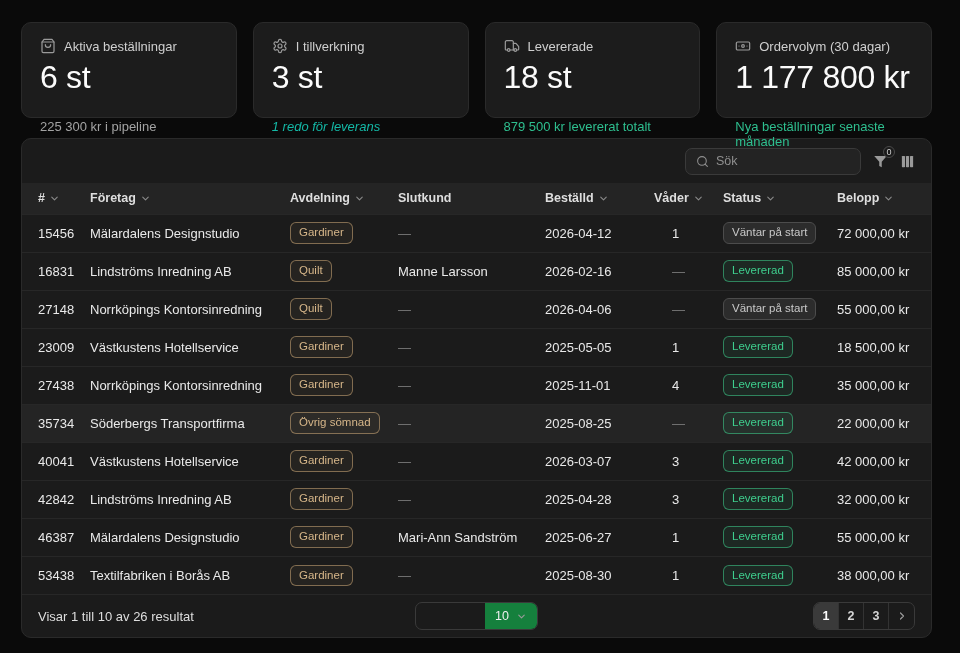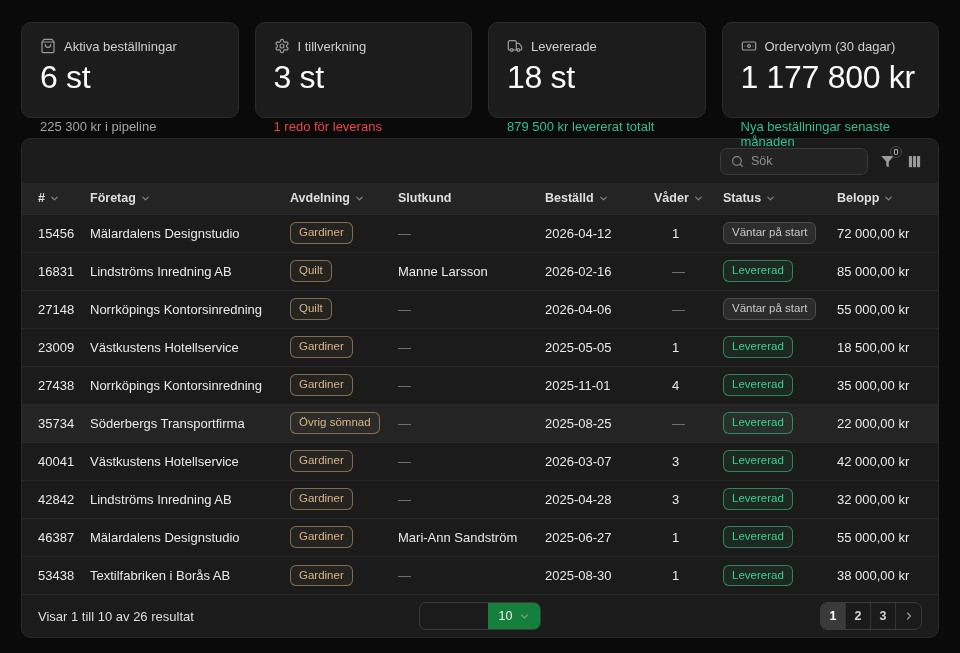--- a/index.html
+++ b/index.html
@@ -3,21 +3,21 @@
 <meta charset="utf-8">
 <style>
   * { margin:0; padding:0; box-sizing:border-box; }
   html,body { width:960px; height:653px; overflow:hidden; }
   body {
     background:#0a0a0a;
     font-family:"Liberation Sans", sans-serif;
     color:#ededed;
     -webkit-font-smoothing:antialiased;
   }
-  .page { padding:22px 21px 0 21px; }
+  .page { padding:22px 28px 0 21px; }
 
   
   .cards { display:flex; gap:16px; }
   .card {
     flex:1; background:#1c1c1c; border:1px solid #2a2a2a; border-radius:10px;
     padding:15px 18px 14px 18px; height:96px;
   }
   .card-head { display:flex; align-items:center; gap:8px; color:#cfcfcf; }
   .card-head .icon { color:#9a9a9a; display:flex; }
   .card-head .icon svg { width:16px; height:16px; }
@@ -29,21 +29,21 @@
   .panel {
     margin-top:20px; background:#1b1b1b; border:1px solid #2a2a2a; border-radius:10px;
     overflow:hidden;
   }
   .toolbar {
     display:flex; justify-content:flex-end; align-items:center; gap:12px;
     padding:9px 16px; height:44px;
   }
   .search {
     display:flex; align-items:center; gap:7px;
-    width:148px; height:27px; background:#232323; border:1px solid #3a3a3a;
+    width:176px; height:27px; background:#232323; border:1px solid #3a3a3a;
     border-radius:7px; padding:0 10px; color:#8f8f8f;
   }
   .search svg { width:13px; height:13px; flex:none; }
   .search input {
     background:transparent; border:none; outline:none; color:#e5e5e5;
     font-size:12.5px; width:100%; font-family:"Liberation Sans", sans-serif;
   }
   .search input::placeholder { color:#8f8f8f; }
   .iconbtn { color:#9a9a9a; display:flex; align-items:center; cursor:pointer; position:relative; }
   .iconbtn svg { width:15px; height:15px; }
@@ -139,21 +139,21 @@
       <div class="card-head">
         <span class="icon">
           <svg viewBox="0 0 24 24" fill="none" stroke="currentColor" stroke-width="1.8" stroke-linecap="round" stroke-linejoin="round">
               <path d="M12.22 2h-.44a2 2 0 0 0-2 2v.18a2 2 0 0 1-1 1.73l-.43.25a2 2 0 0 1-2 0l-.15-.08a2 2 0 0 0-2.73.73l-.22.38a2 2 0 0 0 .73 2.73l.15.1a2 2 0 0 1 1 1.72v.51a2 2 0 0 1-1 1.74l-.15.09a2 2 0 0 0-.73 2.73l.22.38a2 2 0 0 0 2.73.73l.15-.08a2 2 0 0 1 2 0l.43.25a2 2 0 0 1 1 1.73V20a2 2 0 0 0 2 2h.44a2 2 0 0 0 2-2v-.18a2 2 0 0 1 1-1.73l.43-.25a2 2 0 0 1 2 0l.15.08a2 2 0 0 0 2.73-.73l.22-.39a2 2 0 0 0-.73-2.73l-.15-.08a2 2 0 0 1-1-1.74v-.5a2 2 0 0 1 1-1.74l.15-.09a2 2 0 0 0 .73-2.73l-.22-.38a2 2 0 0 0-2.73-.73l-.15.08a2 2 0 0 1-2 0l-.43-.25a2 2 0 0 1-1-1.73V4a2 2 0 0 0-2-2z"></path>
               <circle cx="12" cy="12" r="3"></circle>
             </svg>
         </span>
         <span class="card-label">I tillverkning</span>
       </div>
       <div class="card-value">3 st</div>
-      <div class="card-sub" style="color: #ef4444;">1 redo för leverans</div>
+      <div class="card-sub" style="color: #14b8a6; font-style: italic;">1 redo för leverans</div>
     </div>
 
     <div class="card">
       <div class="card-head">
         <span class="icon">
           <svg viewBox="0 0 24 24" fill="none" stroke="currentColor" stroke-width="1.8" stroke-linecap="round" stroke-linejoin="round">
               <path d="M14 18V6a2 2 0 0 0-2-2H4a2 2 0 0 0-2 2v11a1 1 0 0 0 1 1h2"></path>
               <path d="M15 18H9"></path>
               <path d="M19 18h2a1 1 0 0 0 1-1v-3.65a1 1 0 0 0-.22-.62l-3.48-4.35a1 1 0 0 0-.78-.38H14"></path>
               <circle cx="17" cy="18" r="2"></circle>

